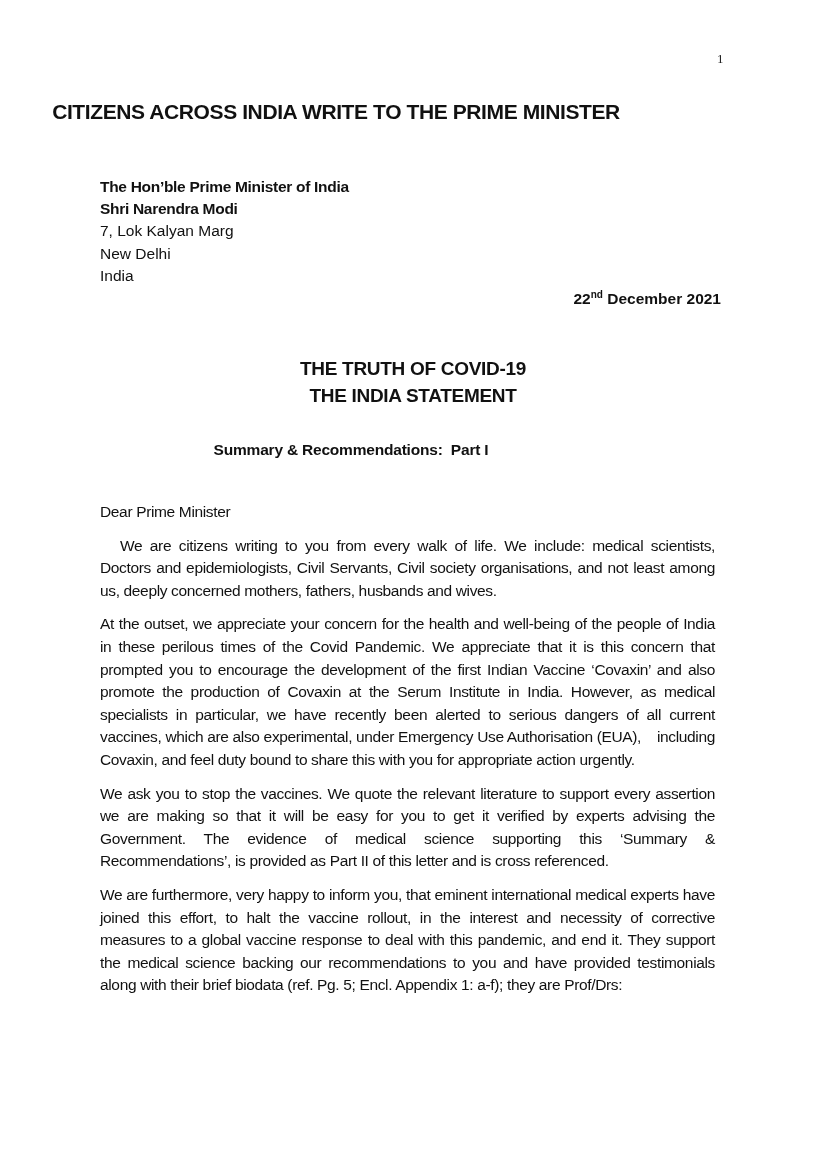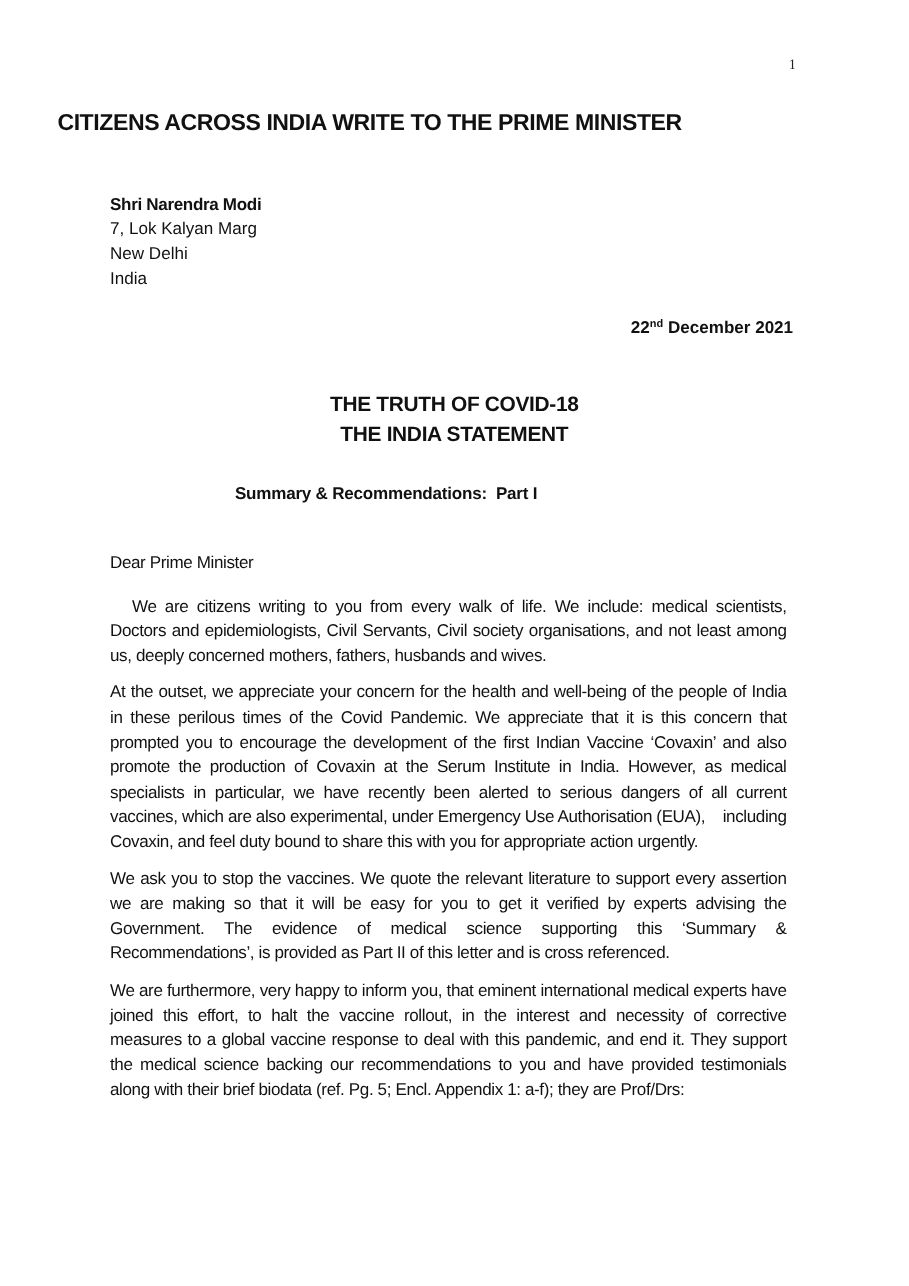--- a/index.html
+++ b/index.html
@@ -82,47 +82,48 @@
     .body-text {
       position: absolute;
       top: 501px;
       left: 100px;
       width: 627px;
       font-size: 15.5px;
       line-height: 22.6px;
       letter-spacing: -0.35px;
     }
     .salutation {
-      margin: 0 0 17px 0;
+      margin: 0 0 11px 0;
     }
     .para {
       margin: 0 12px 11px 0;
       text-align: justify;
       white-space: pre-wrap;
     }
     .para.indent { text-indent: 20px; }
   </style>
 </head>
 <body>
 
 <div class="page-number">1</div>
 
 <h1 class="main-title">CITIZENS ACROSS INDIA WRITE TO THE PRIME MINISTER</h1>
 
 <div class="address">
+  <span class="line bold">The Hon’ble Prime Minister of India</span>
   <span class="line bold">Shri Narendra Modi</span>
   <span class="line">7, Lok Kalyan Marg</span>
   <span class="line">New Delhi</span>
   <span class="line">India</span>
 </div>
 
 <div class="date"><span>22</span><sup>nd</sup><span> December 2021</span></div>
 
 <div class="subtitle">
-  <span class="line">THE TRUTH OF COVID-18</span>
+  <span class="line">THE TRUTH OF COVID-19</span>
   <span class="line">THE INDIA STATEMENT</span>
 </div>
 
 <div class="section-heading">Summary &amp; Recommendations:  Part I</div>
 
 <div class="body-text">
   <p class="salutation">Dear Prime Minister</p>
   <p class="para indent">We are citizens writing to you from every walk of life. We include: medical scientists, Doctors and epidemiologists, Civil Servants, Civil society organisations, and not least among us, deeply concerned mothers, fathers, husbands and wives.</p>
   <p class="para">At the outset, we appreciate your concern for the health and well-being of the people of India in these perilous times of the Covid Pandemic. We appreciate that it is this concern that prompted you to encourage the development of the first Indian Vaccine ‘Covaxin’ and also promote the production of Covaxin at the Serum Institute in India. However, as medical specialists in particular, we have recently been alerted to serious dangers of all current vaccines, which are also experimental, under Emergency Use Authorisation (EUA),    including Covaxin, and feel duty bound to share this with you for appropriate action urgently.</p>
   <p class="para">We ask you to stop the vaccines. We quote the relevant literature to support every assertion we are making so that it will be easy for you to get it verified by experts advising the Government. The evidence of medical science supporting this ‘Summary &amp; Recommendations’, is provided as Part II of this letter and is cross referenced.</p>

